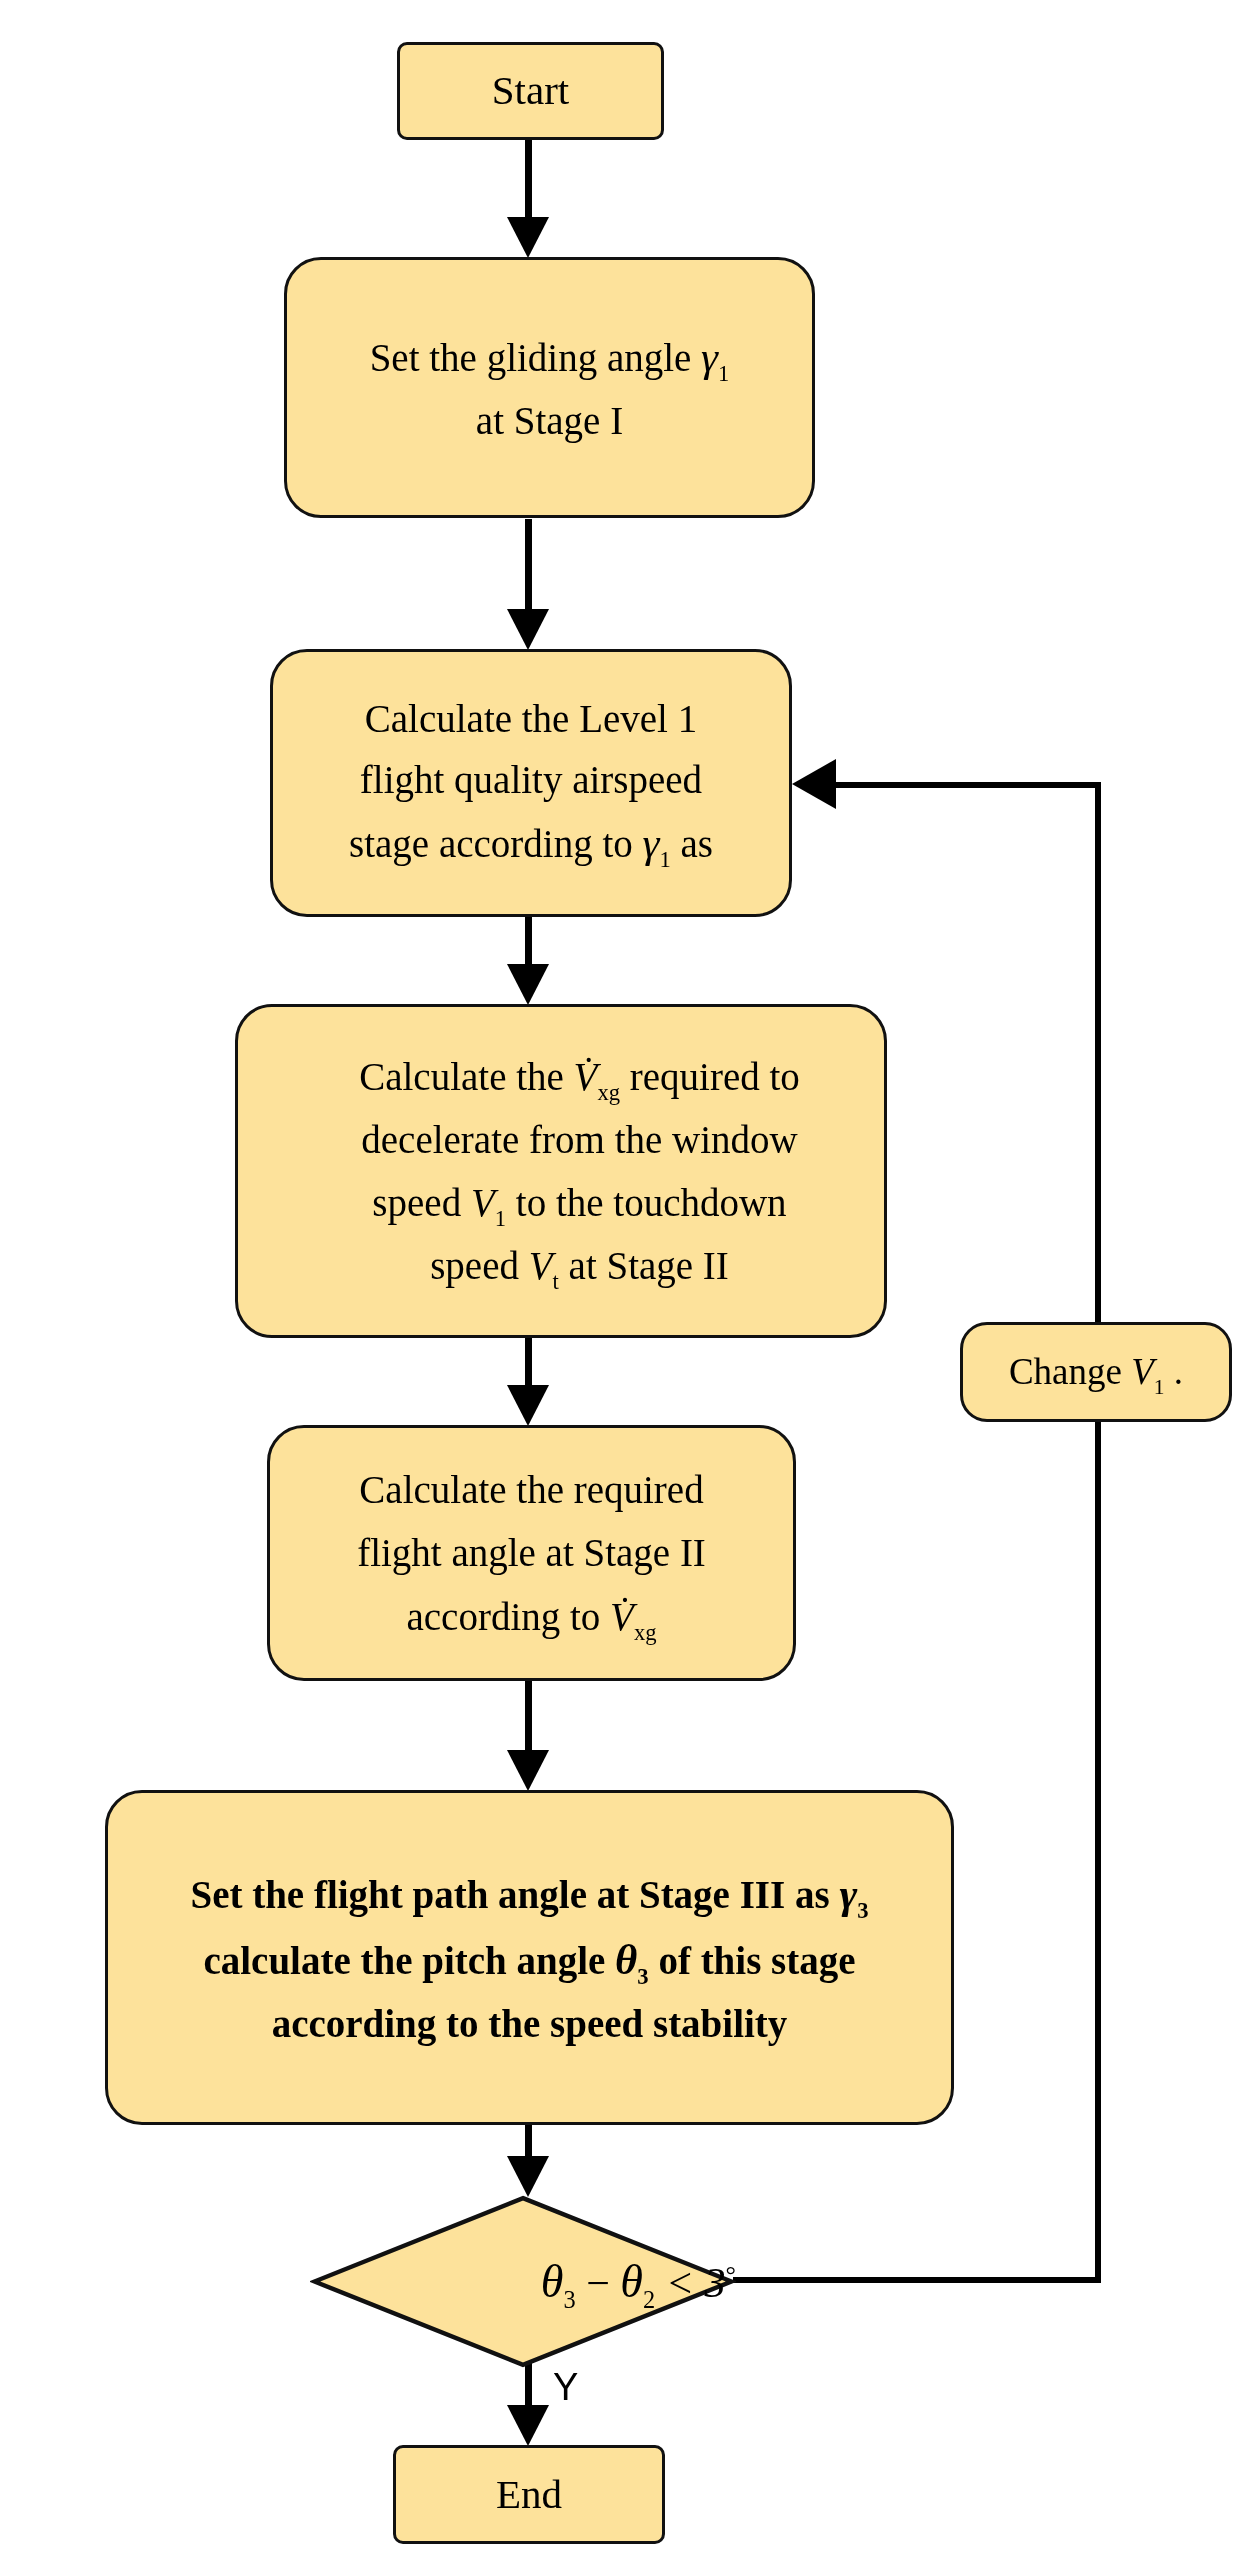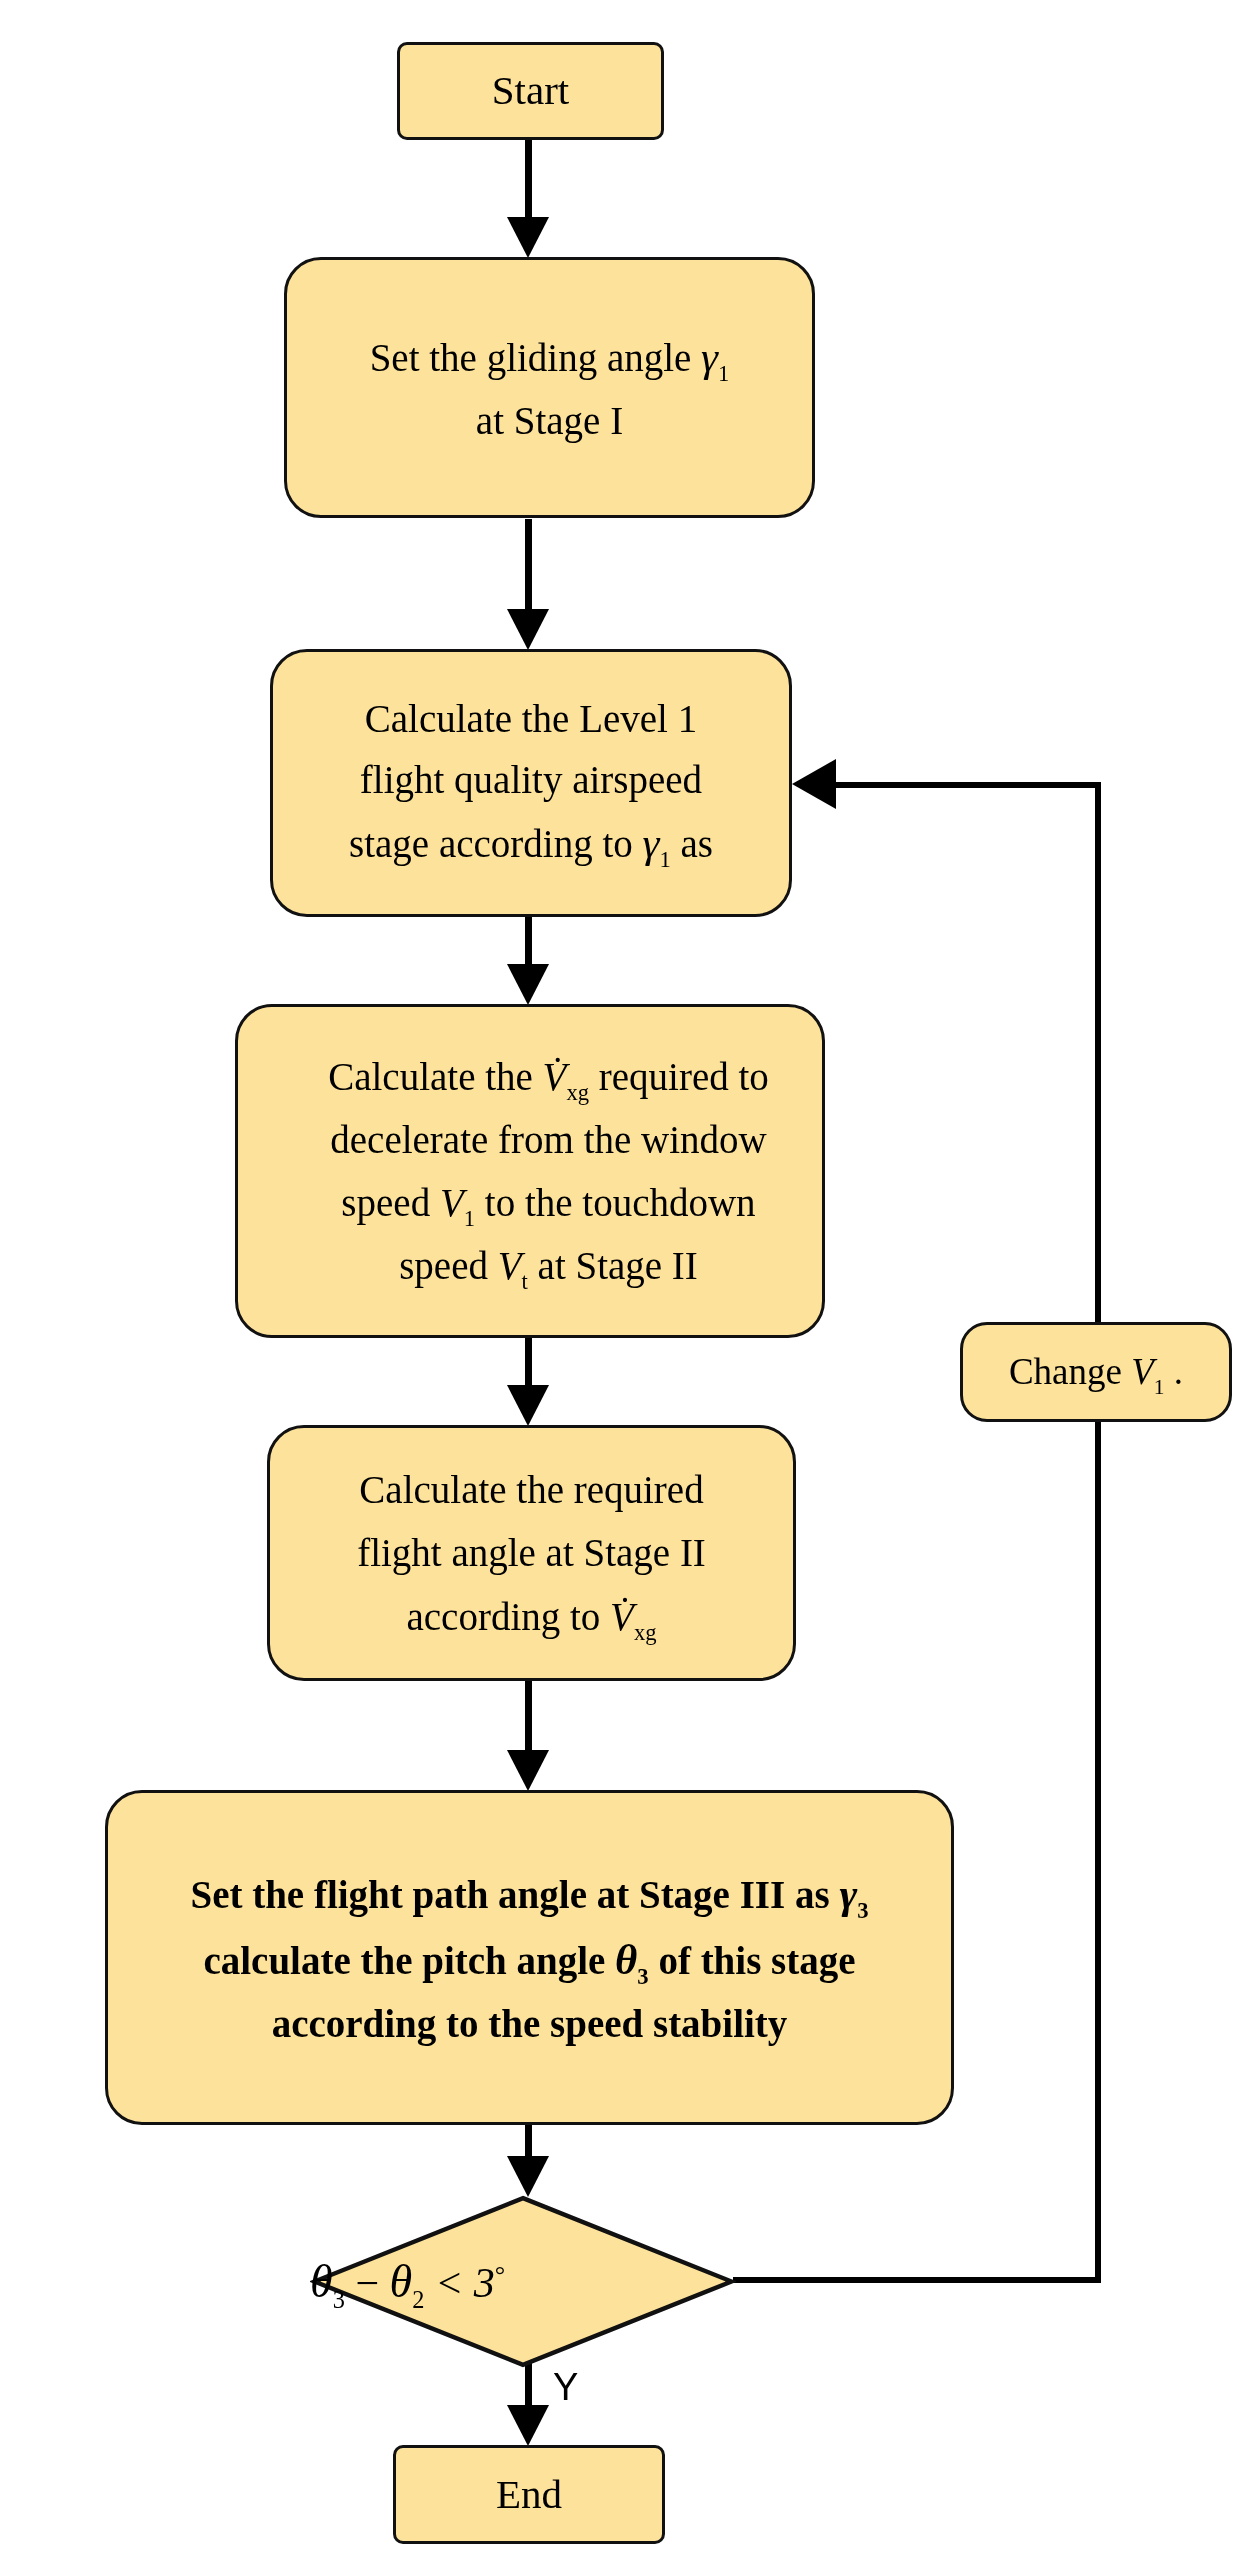--- a/index.html
+++ b/index.html
@@ -27,21 +27,21 @@
   .it{font-style:italic;}
   .bg{font-size:1.1em;}
   .sb{font-size:0.58em;font-style:inherit;vertical-align:-0.45em;line-height:0;}
   .sp{font-size:0.62em;vertical-align:0.55em;line-height:0;}
   
   .diamond-wrap{position:absolute;left:310px;top:2195px;width:426px;height:173px;z-index:2;}
   .diamond-wrap svg{display:block;width:100%;height:100%;}
   .diamond-wrap polygon{fill:var(--node-fill,#fde29b);stroke:var(--node-border,#111);stroke-width:7;}
   .diamond-label{
     position:absolute;left:0;top:0;width:100%;height:100%;
-    display:flex;justify-content:flex-start;align-items:center;
+    display:flex;justify-content:flex-end;align-items:center;
     font-size:42px;z-index:3;
   }
   
   .stem{position:absolute;width:7px;background:var(--line,#000);z-index:1;}
   .hseg{position:absolute;height:5.7px;background:var(--line,#000);z-index:1;}
   .vseg{position:absolute;width:5.7px;background:var(--line,#000);z-index:1;}
   .head-down{
     position:absolute;width:0;height:0;z-index:1;
     border-left:21.6px solid transparent;border-right:21.6px solid transparent;
     border-top:41px solid var(--line,#000);
@@ -101,21 +101,21 @@
   </div>
 
   <div class="node process" style="left:270px;top:649px;width:522px;height:268px;">
     <div>
         <div class="tline"><span>Calculate the Level 1</span></div>
         <div class="tline"><span>flight quality airspeed</span></div>
         <div class="tline"><span>stage according to </span><span class="it bg">γ</span><span class="sb">1</span><span> as</span></div>
       </div>
   </div>
 
-  <div class="node process proc-loose" style="left:235px;top:1004px;width:590px;height:334px;padding-left:37px;">
+  <div class="node process proc-loose" style="left:235px;top:1004px;width:652px;height:334px;padding-left:37px;">
     <div>
         <div class="tline"><span>Calculate the  </span><span class="it">V̇</span><span class="it sb">xg</span><span>  required to</span></div>
         <div class="tline"><span>decelerate from the window</span></div>
         <div class="tline"><span>speed </span><span class="it">V</span><span class="sb">1</span><span> to the touchdown</span></div>
         <div class="tline"><span>speed </span><span class="it">V</span><span class="sb">t</span><span> at Stage II</span></div>
       </div>
   </div>
 
   <div class="node process proc-loose" style="left:267px;top:1425px;width:529px;height:256px;">
     <div>

